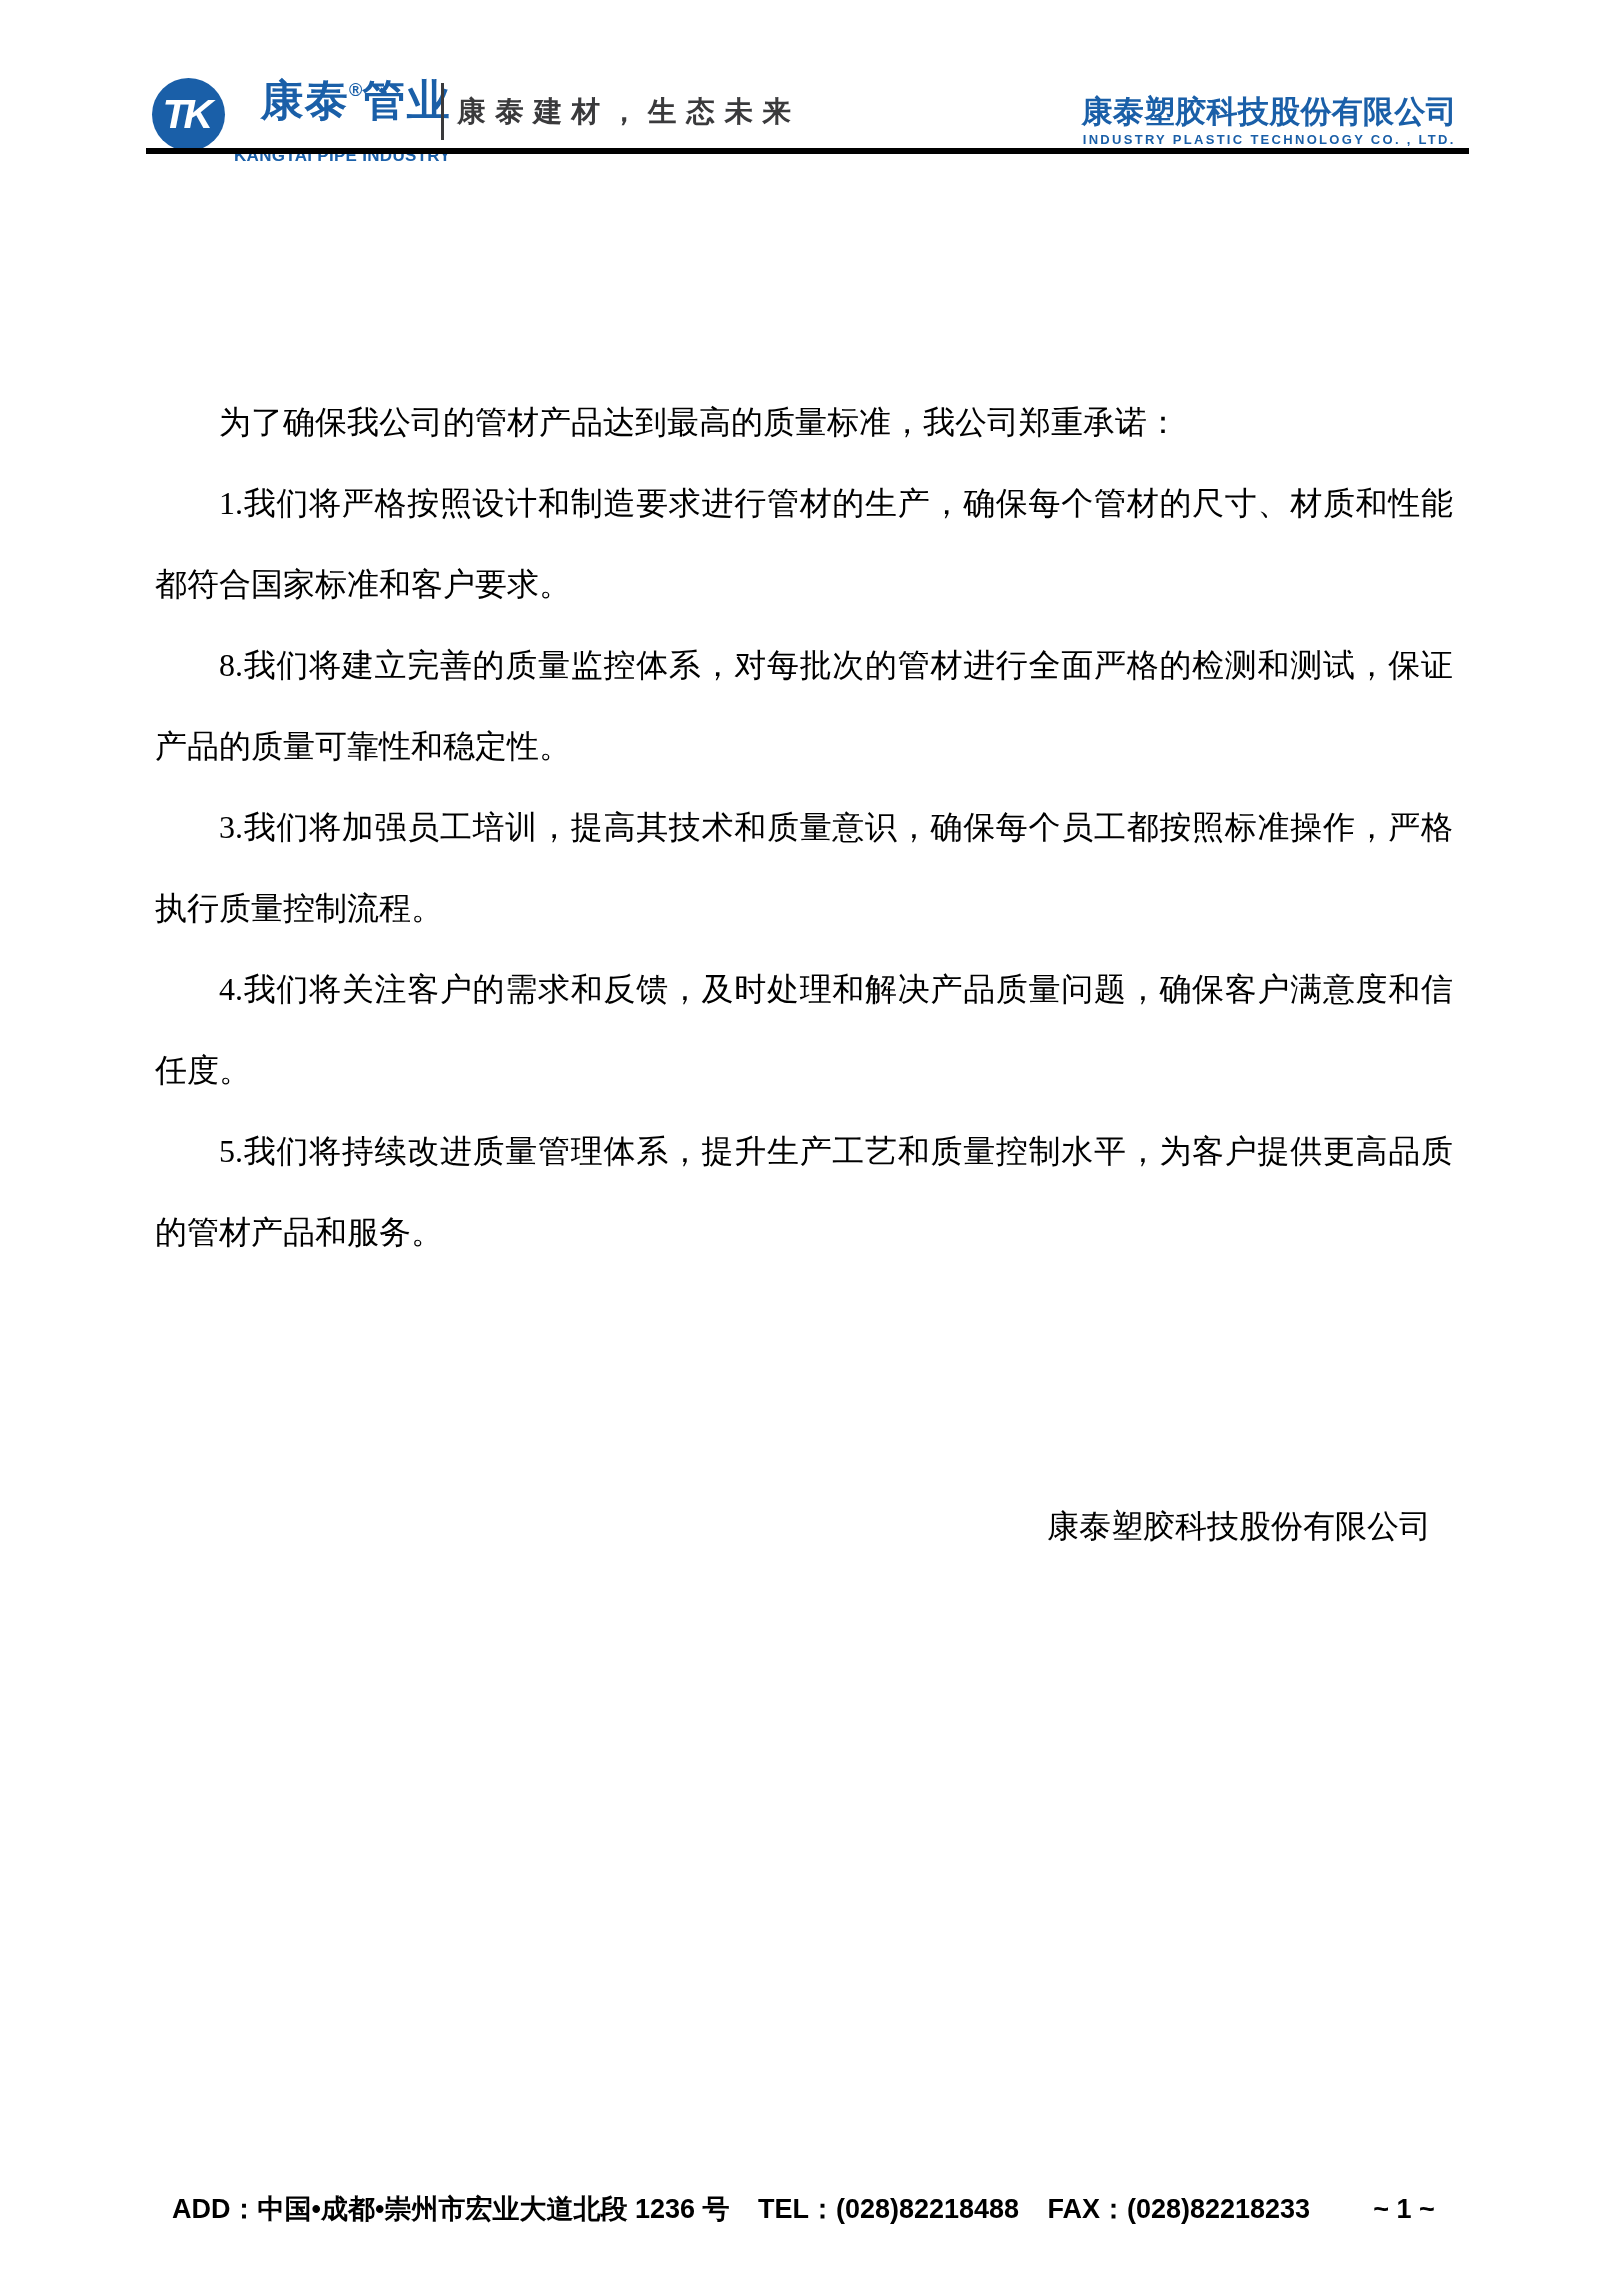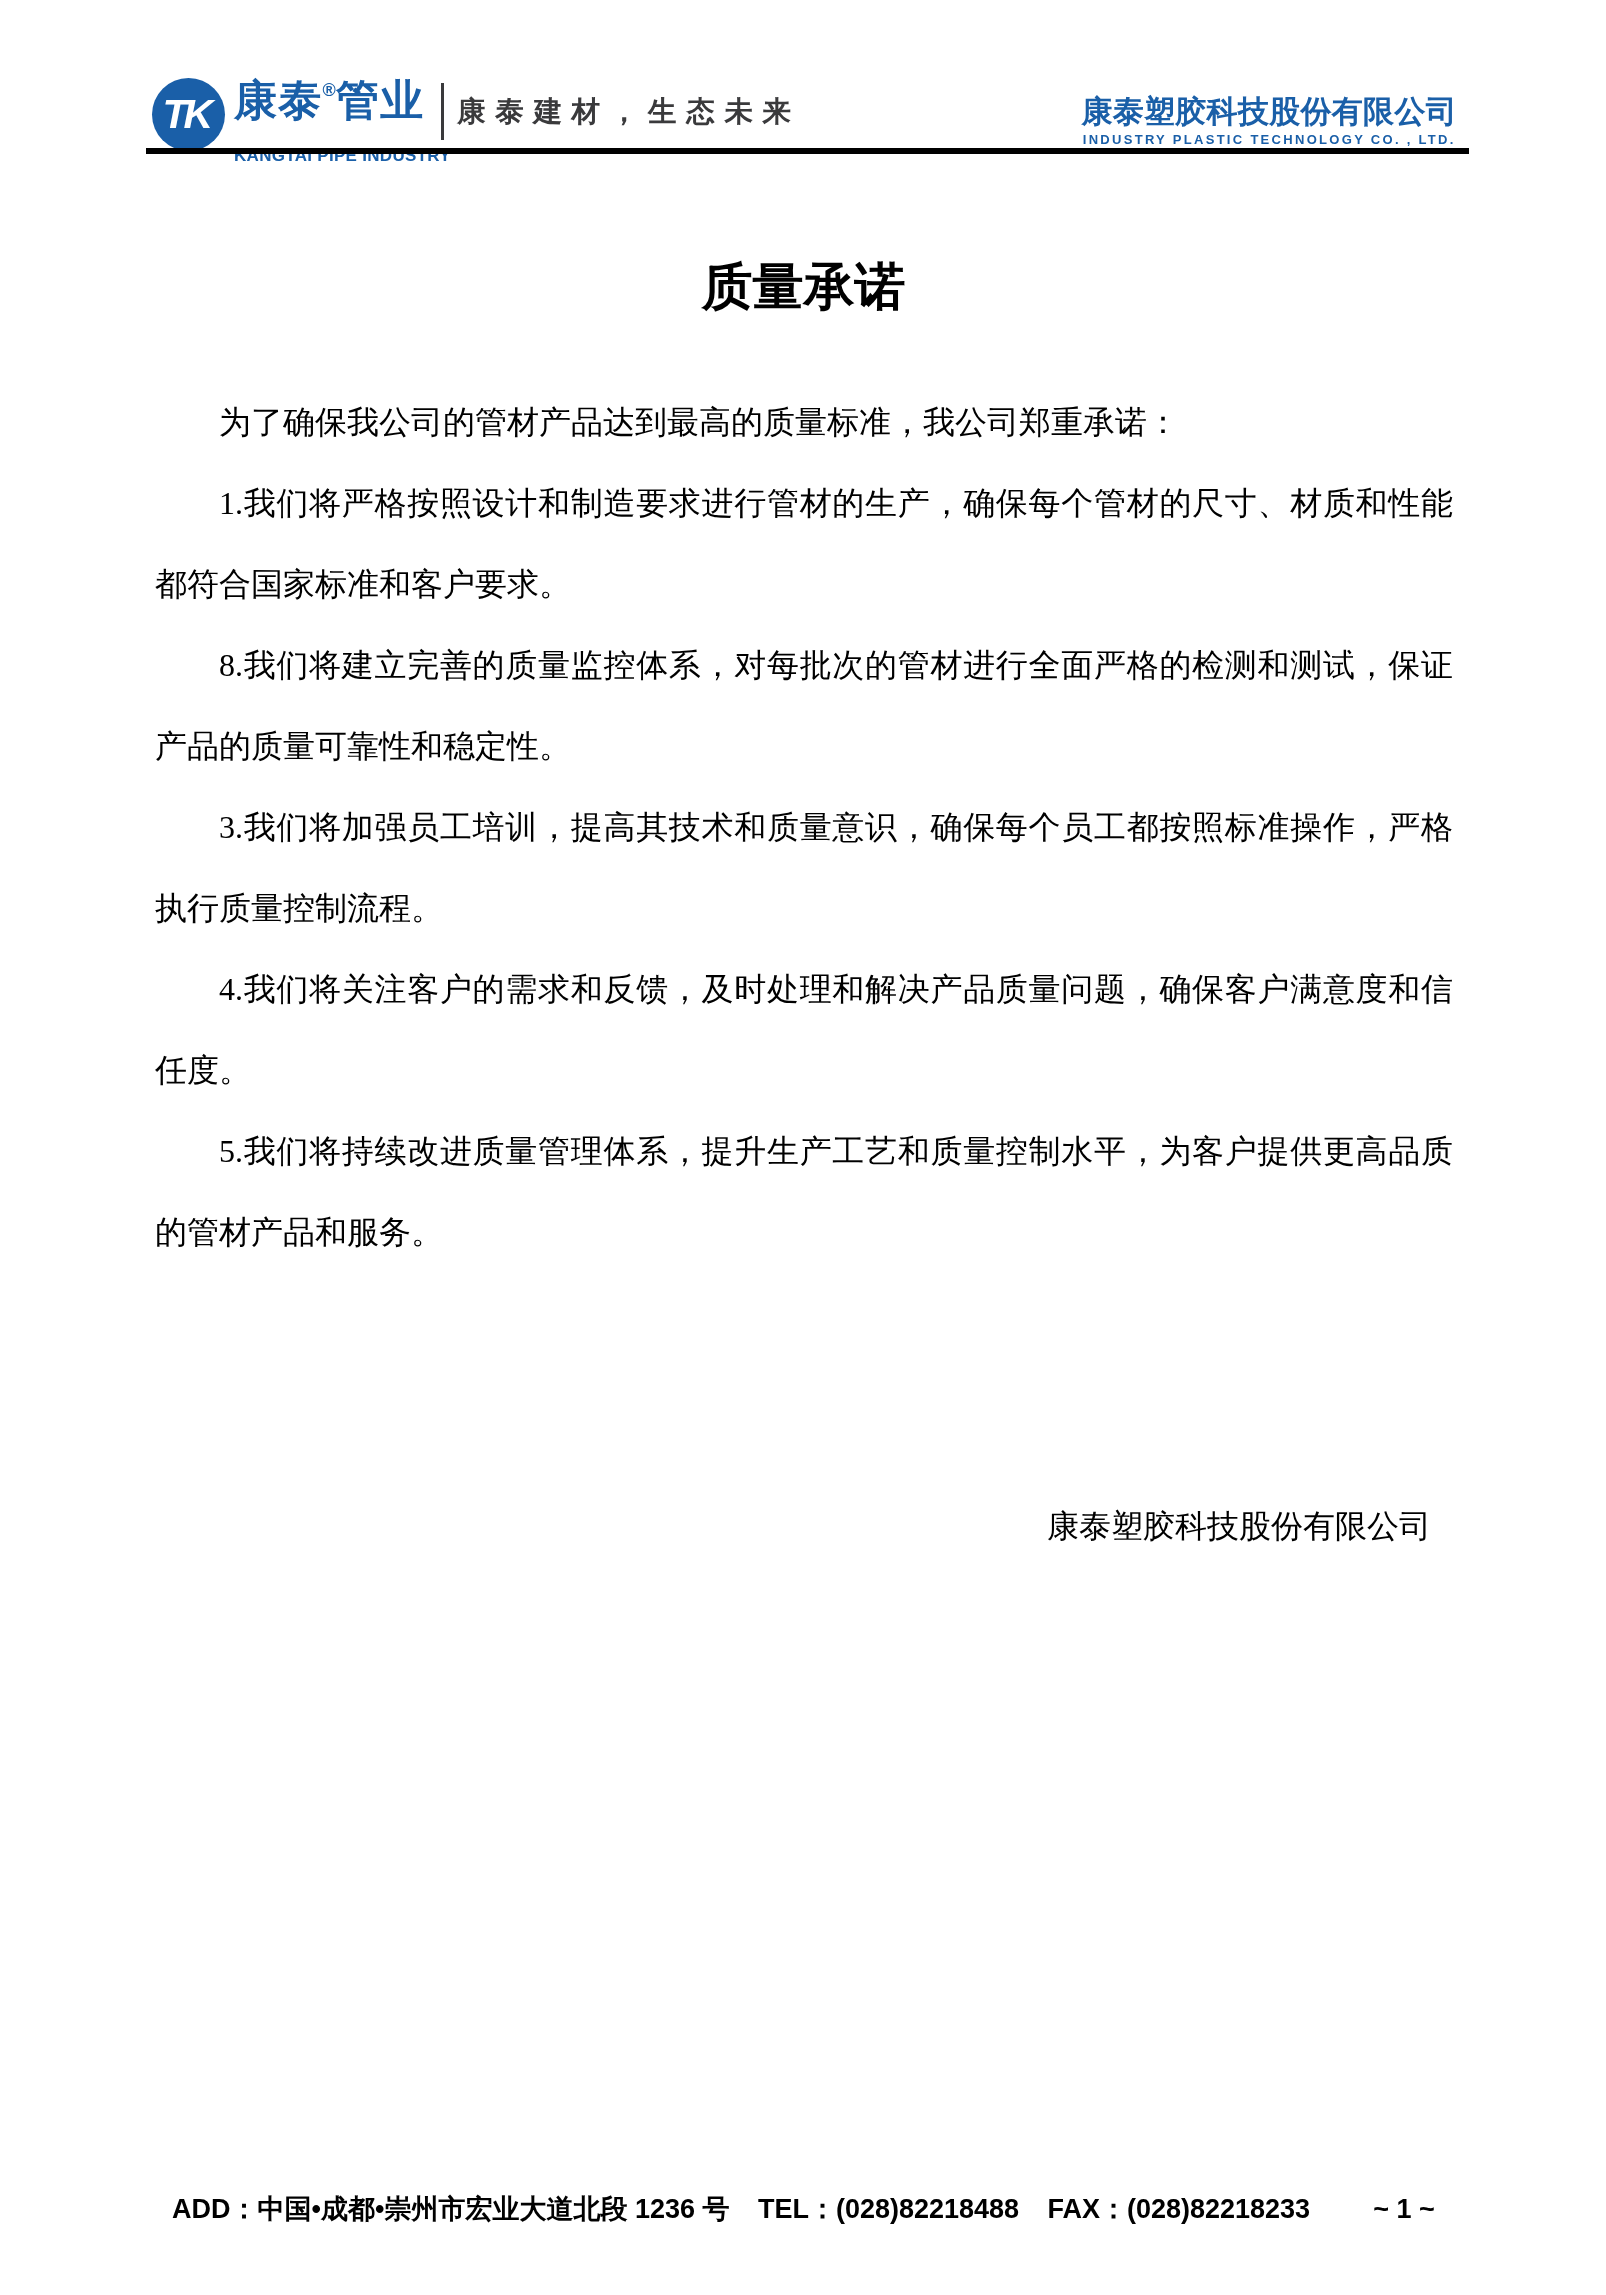--- a/index.html
+++ b/index.html
@@ -24,21 +24,21 @@
     font-family: "Liberation Sans", sans-serif;
     font-weight: bold; font-style: italic;
     font-size: 41px; letter-spacing: -3.9px;
     padding-right: 5.2px;
   }
   .logo-block {
     position: absolute; left: 234px; top: 79px;
     color: #1A5FA8; font-family: "Liberation Sans", sans-serif;
     white-space: nowrap;
   }
-  .logo-cn { font-size: 43px; font-weight: bold; line-height: 1; letter-spacing: 1.3px; }
+  .logo-cn { font-size: 43px; font-weight: bold; line-height: 1; letter-spacing: 1.3px; text-align: right; }
   .logo-reg { font-size: 18px; font-weight: bold; vertical-align: 19.4px; letter-spacing: 0; }
   .logo-en { font-size: 17px; font-weight: bold; letter-spacing: 0.3px; margin-top: 24px; }
 
   .header-sep {
     position: absolute; left: 441px; top: 83px;
     width: 2.6px; height: 57px; background: #3A3A3C;
   }
   .tagline {
     position: absolute; left: 457px; top: 97px;
     font-family: "Liberation Sans", sans-serif;
@@ -104,21 +104,20 @@
     </div>
     <div class="header-sep"></div>
     <div class="tagline">康泰建材，生态未来</div>
     <div class="company">
       <div class="company-cn">康泰塑胶科技股份有限公司</div>
       <div class="company-en">INDUSTRY PLASTIC TECHNOLOGY CO. , LTD.</div>
     </div>
     <div class="header-rule"></div>
   </div>
 
-  <div class="doc-title">质量承诺</div>
 
   <div class="content">
     <p>为了确保我公司的管材产品达到最高的质量标准，我公司郑重承诺：</p>
     <p>1.我们将严格按照设计和制造要求进行管材的生产，确保每个管材的尺寸、材质和性能都符合国家标准和客户要求。</p>
     <p>8.我们将建立完善的质量监控体系，对每批次的管材进行全面严格的检测和测试，保证产品的质量可靠性和稳定性。</p>
     <p>3.我们将加强员工培训，提高其技术和质量意识，确保每个员工都按照标准操作，严格执行质量控制流程。</p>
     <p>4.我们将关注客户的需求和反馈，及时处理和解决产品质量问题，确保客户满意度和信任度。</p>
     <p>5.我们将持续改进质量管理体系，提升生产工艺和质量控制水平，为客户提供更高品质的管材产品和服务。</p>
   </div>
 

